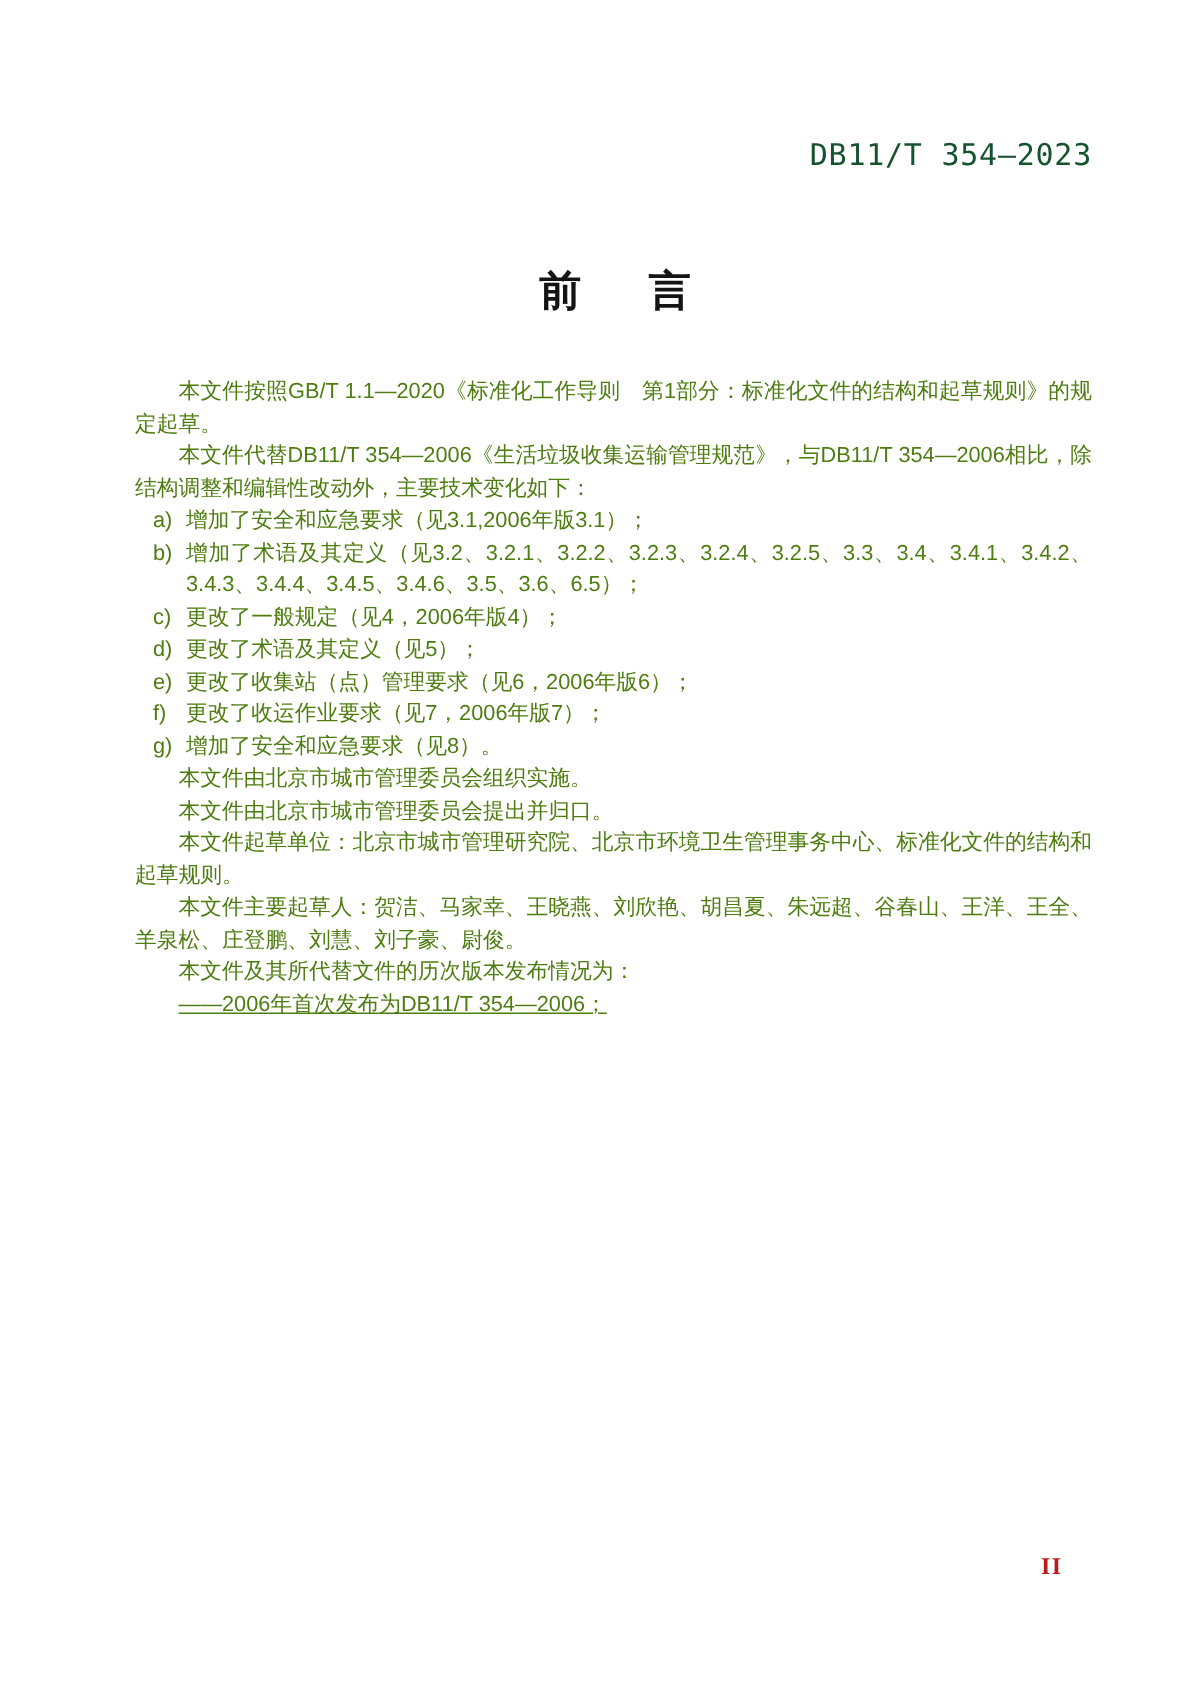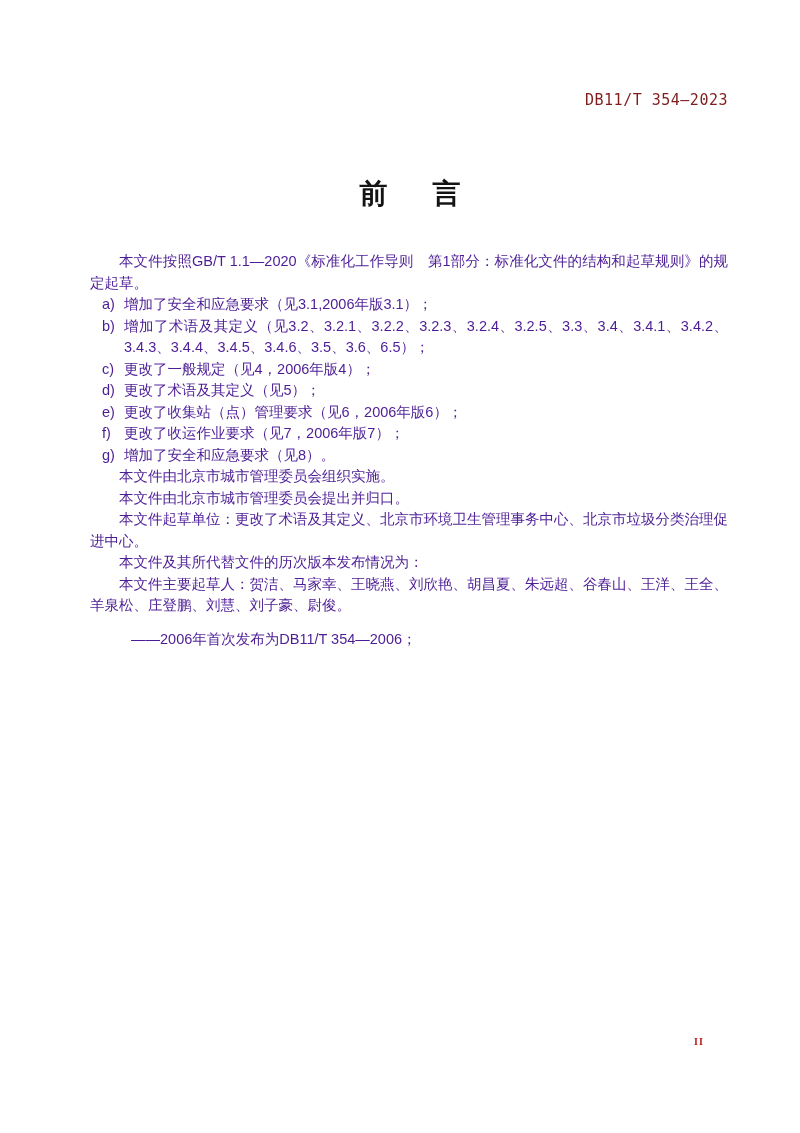--- a/index.html
+++ b/index.html
@@ -10,23 +10,23 @@
     background: #ffffff;
     overflow: hidden;
     font-family: "Liberation Sans", sans-serif;
     color: #1b1b1b;
   }
   .header-code {
     position: absolute;
     top: 91px;
     right: 72px;
     font-family: "DejaVu Sans Mono", monospace;
-    font-size: 15px;
+    font-size: 20px;
     letter-spacing: 0.5px;
-    color: #7f1d1d;
+    color: #14532d;
     white-space: nowrap;
   }
   .doc-title {
     position: absolute;
     top: 178px;
     left: 0;
     width: 800px;
     margin: 0;
     box-sizing: border-box;
     padding-left: 20px;
@@ -39,34 +39,34 @@
     line-height: 32px;
   }
   .body-block {
     position: absolute;
     left: 90px;
     top: 251px;
     width: 638px;
     font-size: 14.5px;
     line-height: 21.5px;
     text-align: justify;
-    color: #4c1d95;
+    color: #4d7c0f;
   }
   .para { margin: 0; text-indent: 29px; }
   .change-list { margin: 0; }
   .change-item { display: flex; padding-left: 12px; }
   .change-item .marker { flex: none; width: 22px; }
   .change-item .text { flex: 1; text-align: justify; }
-  .history-line { margin: 12px; text-indent: 29px; }
+  .history-line { margin: 0; text-indent: 29px; text-decoration: underline; }
   .page-number {
     position: absolute;
     left: 694px;
     top: 1036px;
     font-family: "Liberation Serif", serif;
-    font-size: 10px;
+    font-size: 16px;
     font-weight: 700;
     letter-spacing: 1px;
     color: #b91c1c;
   }
 </style>
 </head>
 <body>
 
 <div class="page">
 
@@ -74,20 +74,21 @@
 
   <h1 class="doc-title">
     <span>前</span>
     <span>言</span>
   </h1>
 
   <div class="body-block">
 
     <p class="para">本文件按照GB/T 1.1—2020《标准化工作导则　第1部分：标准化文件的结构和起草规则》的规定起草。</p>
 
+    <p class="para">本文件代替DB11/T 354—2006《生活垃圾收集运输管理规范》，与DB11/T 354—2006相比，除结构调整和编辑性改动外，主要技术变化如下：</p>
 
     <div class="change-list">
       <div class="change-item">
         <span class="marker">a)</span>
         <span class="text">增加了安全和应急要求（见3.1,2006年版3.1）；</span>
       </div>
       <div class="change-item">
         <span class="marker">b)</span>
         <span class="text">增加了术语及其定义（见3.2、3.2.1、3.2.2、3.2.3、3.2.4、3.2.5、3.3、3.4、3.4.1、3.4.2、3.4.3、3.4.4、3.4.5、3.4.6、3.5、3.6、6.5）；</span>
       </div>
@@ -108,23 +109,23 @@
         <span class="text">更改了收运作业要求（见7，2006年版7）；</span>
       </div>
       <div class="change-item">
         <span class="marker">g)</span>
         <span class="text">增加了安全和应急要求（见8）。</span>
       </div>
     </div>
 
     <p class="para">本文件由北京市城市管理委员会组织实施。</p>
     <p class="para">本文件由北京市城市管理委员会提出并归口。</p>
-    <p class="para">本文件起草单位：更改了术语及其定义、北京市环境卫生管理事务中心、北京市垃圾分类治理促进中心。</p>
+    <p class="para">本文件起草单位：北京市城市管理研究院、北京市环境卫生管理事务中心、标准化文件的结构和起草规则。</p>
+    <p class="para">本文件主要起草人：贺洁、马家幸、王晓燕、刘欣艳、胡昌夏、朱远超、谷春山、王洋、王全、羊泉松、庄登鹏、刘慧、刘子豪、尉俊。</p>
     <p class="para">本文件及其所代替文件的历次版本发布情况为：</p>
-    <p class="para">本文件主要起草人：贺洁、马家幸、王晓燕、刘欣艳、胡昌夏、朱远超、谷春山、王洋、王全、羊泉松、庄登鹏、刘慧、刘子豪、尉俊。</p>
 
     <p class="history-line">——2006年首次发布为DB11/T 354—2006；</p>
 
   </div>
 
   <div class="page-number">II</div>
 
 </div>
 
 </body></html>

